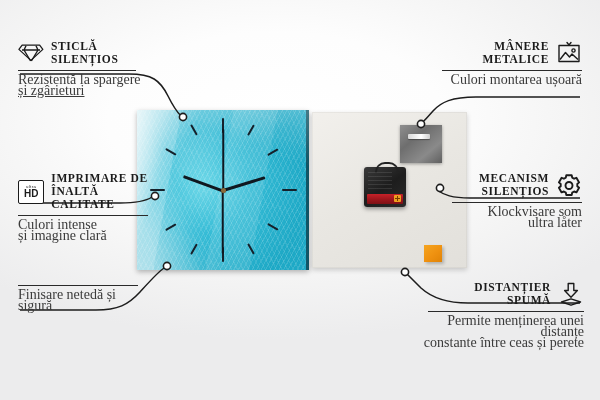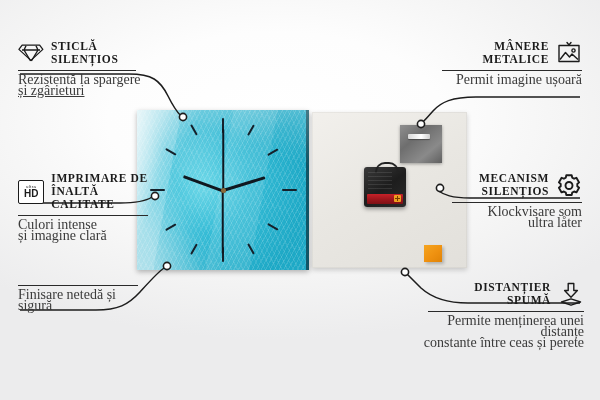--- a/index.html
+++ b/index.html
@@ -213,21 +213,21 @@
       <svg class="ico" width="26" height="24" viewBox="0 0 26 24">
         <g fill="none" stroke="#1b1b1b" stroke-width="1.4" stroke-linejoin="round">
           <path d="M11 1.5 L13 4 L15 1.5" stroke-linecap="round"></path>
           <rect x="3" y="4.5" width="20" height="16"></rect>
           <circle cx="17.5" cy="9.5" r="1.6"></circle>
           <path d="M4 18.5 L9.5 11.5 L13.5 16 L16 13 L22 18.5"></path>
         </g>
       </svg>
     </div>
     <div class="c-rule" style="width:140px;margin-left:10px;"></div>
-    <div class="c-sub">Permit imagine ușoară</div>
+    <div class="c-sub">Culori montarea ușoară</div>
   </div>
 
   <div class="callout right" style="right:18px;top:172px;width:140px;">
     <div class="c-head">
       <div>
         <div class="c-title">MECANISM</div>
         <div class="c-title">SILENȚIOS</div>
       </div>
       <svg class="ico" width="26" height="25" viewBox="0 0 26 25">
         <g fill="none" stroke="#1b1b1b" stroke-width="1.9" stroke-linejoin="round">

